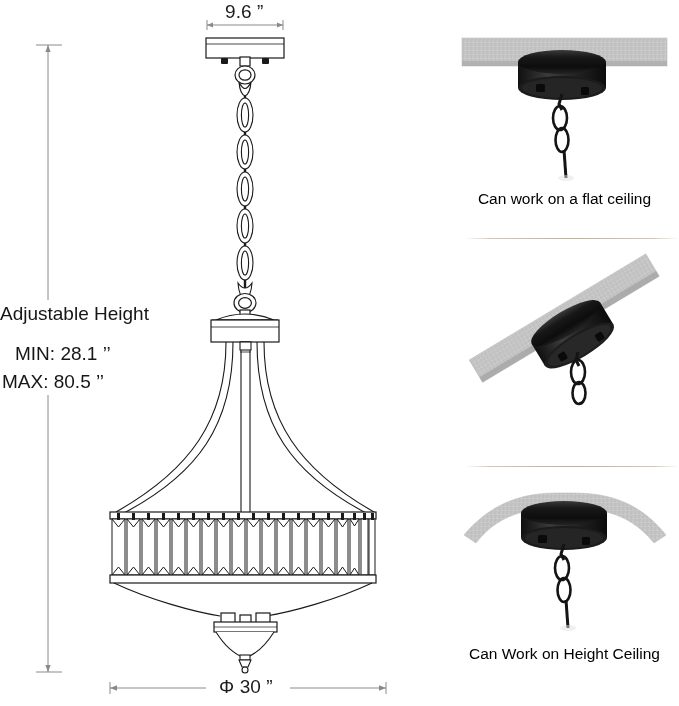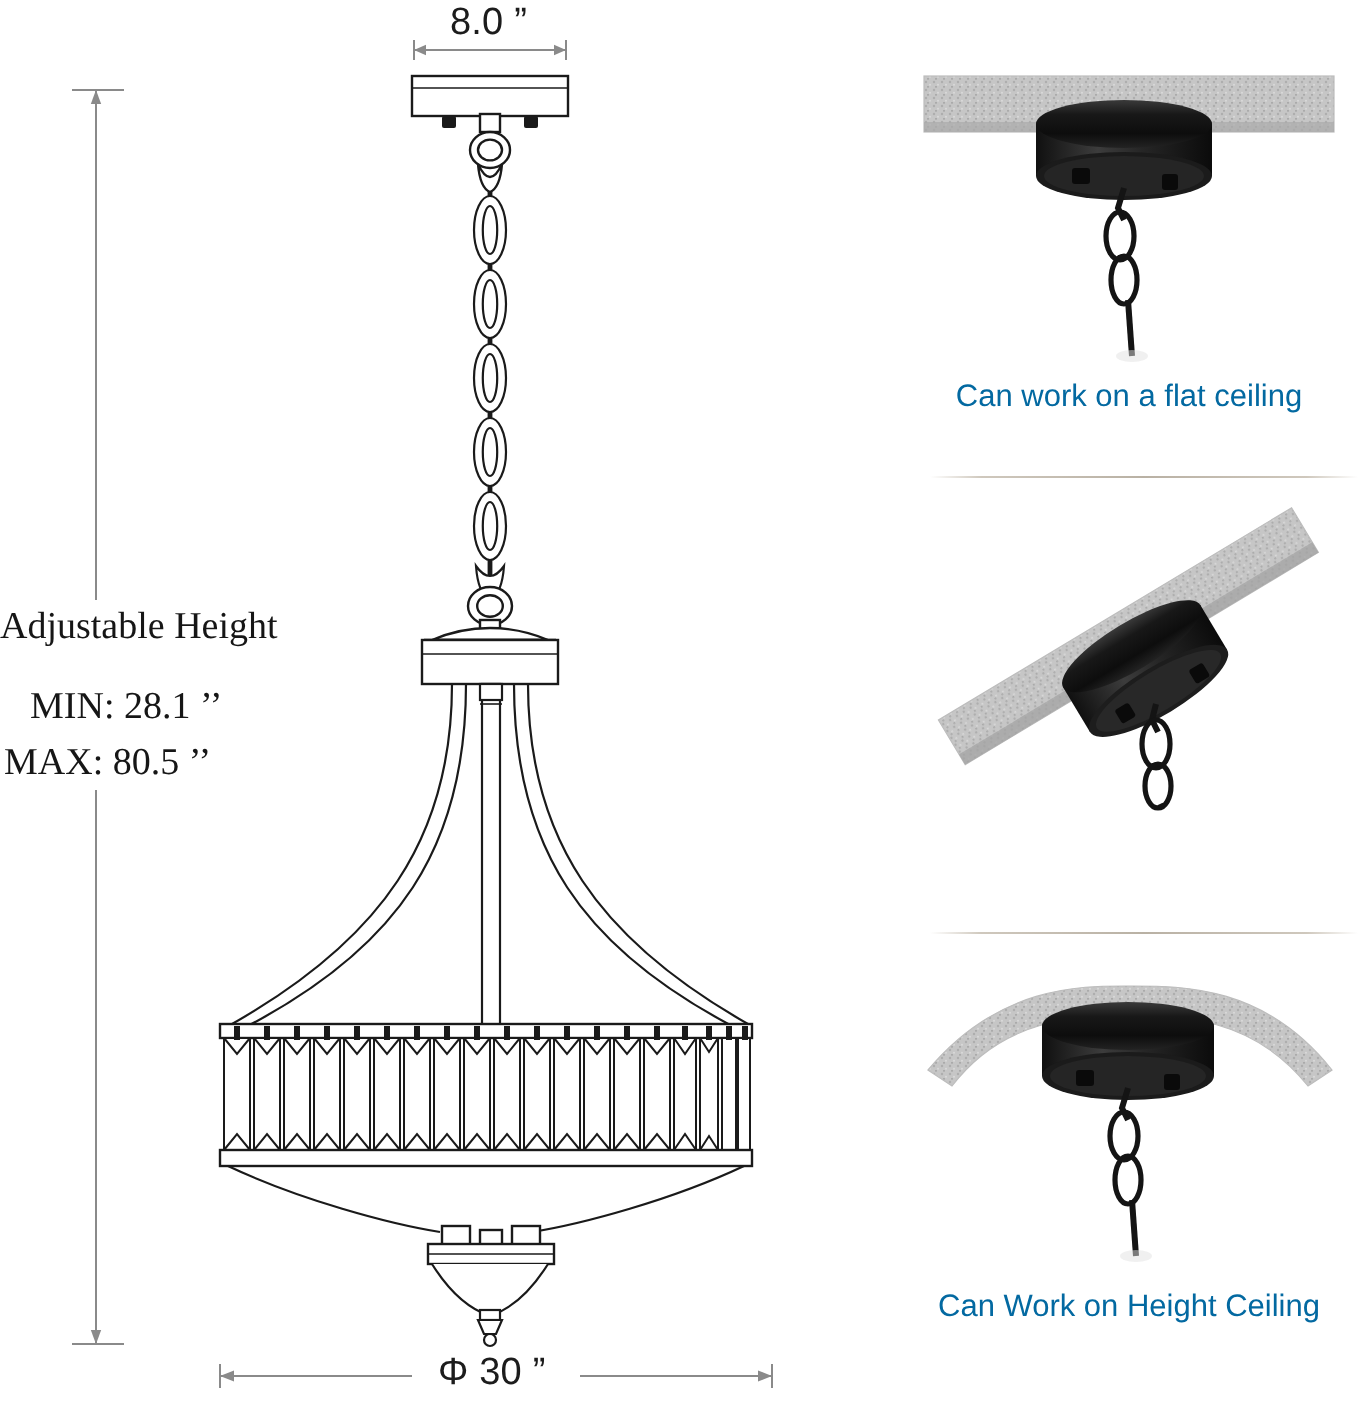--- a/index.html
+++ b/index.html
@@ -21,32 +21,32 @@
   .dim-text{
     position:absolute;
     font-size:19px;
     letter-spacing:.1px;
     color:#1c1c1c;
     white-space:nowrap;
   }
   #top-dim-label{left:225px;top:1px;font-size:19px;}
   #bottom-dim-label{left:219px;top:676px;font-size:19px;}
 
-  #adjust-block{position:absolute;left:0px;top:303px;width:190px;font-family:Liberation Serif, serif;}
+  #adjust-block{position:absolute;left:0px;top:303px;width:190px;}
   #adjust-title{font-size:19px;color:#161616;white-space:nowrap;}
   #adjust-min{font-size:19px;color:#161616;white-space:nowrap;margin-top:18px;padding-left:15px;}
   #adjust-max{font-size:19px;color:#161616;white-space:nowrap;margin-top:6px;padding-left:2px;}
 
   
   .caption{
     position:absolute;
     width:229px;
     text-align:center;
     font-size:15.5px;
-    color:#0369a1;
+    color:#000000;
     white-space:nowrap;
   }
   #caption-flat{top:190px;}
   #caption-sloped{top:418px;}
   #caption-vaulted{top:645px;}
 
   .divider{
     position:absolute;left:15px;width:214px;height:1px;
     background:linear-gradient(to right,#ffffff,#cfc8bd 12%,#b9b1a4 50%,#cfc8bd 88%,#ffffff);
   }
@@ -235,21 +235,21 @@
         <line x1="110" y1="688" x2="206" y2="688"></line>
         <line x1="290" y1="688" x2="386" y2="688"></line>
         <line x1="110" y1="682" x2="110" y2="694"></line>
         <line x1="386" y1="682" x2="386" y2="694"></line>
         <path d="M110 688 l7 -2.8 v5.6 z" fill="#8a8a8a" stroke="none"></path>
         <path d="M386 688 l-7 -2.8 v5.6 z" fill="#8a8a8a" stroke="none"></path>
       </g>
 
     </svg>
 
-    <div class="dim-text" id="top-dim-label">8.0 ”</div>
+    <div class="dim-text" id="top-dim-label">9.6 ”</div>
 
     <div class="dim-text" id="bottom-dim-label">Φ 30 ”</div>
 
     <div id="adjust-block">
       <div id="adjust-title">Adjustable Height</div>
       <div id="adjust-min">MIN:  28.1 ’’</div>
       <div id="adjust-max">MAX: 80.5 ’’</div>
     </div>
   </div>
 

